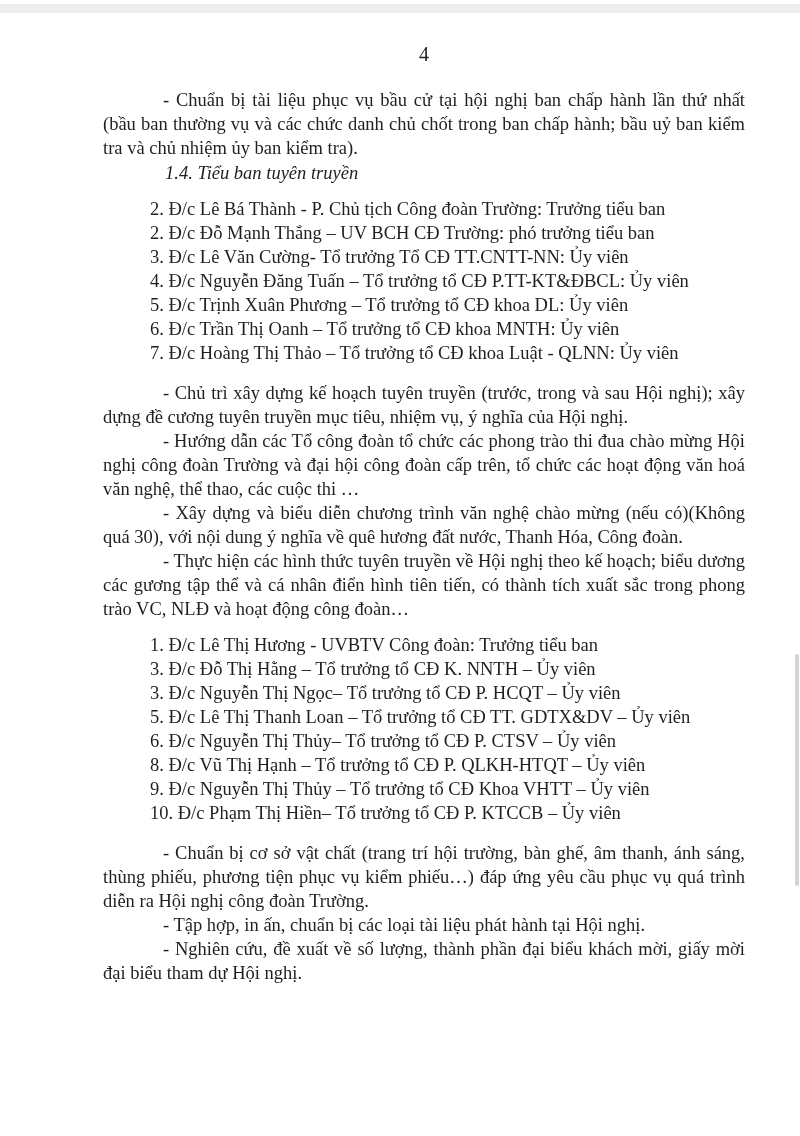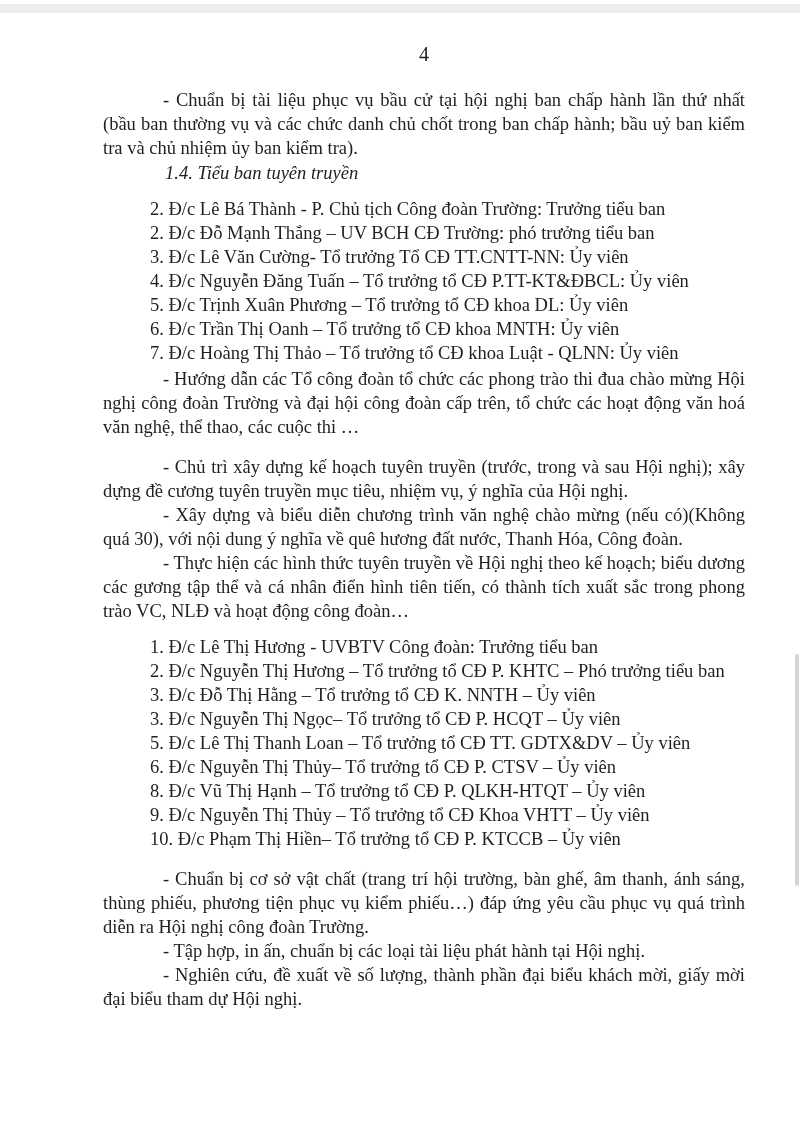--- a/index.html
+++ b/index.html
@@ -69,27 +69,26 @@
       <p class="heading">1.4. Tiểu ban tuyên truyền</p>
       <div class="list">
         <p class="list-item">2. Đ/c Lê Bá Thành - P. Chủ tịch Công đoàn Trường: Trưởng tiểu ban</p>
         <p class="list-item">2. Đ/c Đỗ Mạnh Thắng – UV BCH CĐ Trường: phó trưởng tiểu ban</p>
         <p class="list-item">3. Đ/c Lê Văn Cường- Tổ trưởng Tổ CĐ TT.CNTT-NN: Ủy viên</p>
         <p class="list-item">4. Đ/c Nguyễn Đăng Tuấn – Tổ trưởng tổ CĐ P.TT-KT&amp;ĐBCL: Ủy viên</p>
         <p class="list-item">5. Đ/c Trịnh Xuân Phương – Tổ trưởng tổ CĐ khoa DL: Ủy viên</p>
         <p class="list-item">6. Đ/c Trần Thị Oanh – Tổ trưởng tổ CĐ khoa MNTH: Ủy viên</p>
         <p class="list-item">7. Đ/c Hoàng Thị Thảo – Tổ trưởng tổ CĐ khoa Luật - QLNN: Ủy viên</p>
       </div>
+      <p class="para extra-gap">- Chủ trì xây dựng kế hoạch tuyên truyền (trước, trong và sau Hội nghị); xây dựng đề cương tuyên truyền mục tiêu, nhiệm vụ, ý nghĩa của Hội nghị.</p>
       <p class="para">- Hướng dẫn các Tổ công đoàn tổ chức các phong trào thi đua chào mừng Hội nghị công đoàn Trường và đại hội công đoàn cấp trên, tổ chức các hoạt động văn hoá văn nghệ, thể thao, các cuộc thi …</p>
-      <p class="para extra-gap">- Chủ trì xây dựng kế hoạch tuyên truyền (trước, trong và sau Hội nghị); xây dựng đề cương tuyên truyền mục tiêu, nhiệm vụ, ý nghĩa của Hội nghị.</p>
       <p class="para">- Xây dựng và biểu diễn chương trình văn nghệ chào mừng (nếu có)(Không quá 30), với nội dung ý nghĩa về quê hương đất nước, Thanh Hóa, Công đoàn.</p>
       <p class="para">- Thực hiện các hình thức tuyên truyền về Hội nghị theo kế hoạch; biểu dương các gương tập thể và cá nhân điển hình tiên tiến, có thành tích xuất sắc trong phong trào VC, NLĐ và hoạt động công đoàn…</p>
       <div class="list">
         <p class="list-item">1. Đ/c Lê Thị Hương - UVBTV Công đoàn: Trưởng tiểu ban</p>
-        <p class="list-item">2. Đ/c Nguyễn Thị Hương – Tổ trưởng tổ CĐ P. KHTC – Phó trưởng tiểu ban</p>
         <p class="list-item">3. Đ/c Đỗ Thị Hằng – Tổ trưởng tổ CĐ K. NNTH – Ủy viên</p>
         <p class="list-item">3. Đ/c Nguyễn Thị Ngọc– Tổ trưởng tổ CĐ P. HCQT – Ủy viên</p>
         <p class="list-item">5. Đ/c Lê Thị Thanh Loan – Tổ trưởng tổ CĐ TT. GDTX&amp;DV – Ủy viên</p>
         <p class="list-item">6. Đ/c Nguyễn Thị Thủy– Tổ trưởng tổ CĐ P. CTSV – Ủy viên</p>
         <p class="list-item">8. Đ/c Vũ Thị Hạnh – Tổ trưởng tổ CĐ P. QLKH-HTQT – Ủy viên</p>
         <p class="list-item">9. Đ/c Nguyễn Thị Thủy – Tổ trưởng tổ CĐ Khoa VHTT – Ủy viên</p>
         <p class="list-item">10. Đ/c Phạm Thị Hiền– Tổ trưởng tổ CĐ P. KTCCB – Ủy viên</p>
       </div>
       <p class="para extra-gap">- Chuẩn bị cơ sở vật chất (trang trí hội trường, bàn ghế, âm thanh, ánh sáng, thùng phiếu, phương tiện phục vụ kiểm phiếu…) đáp ứng yêu cầu phục vụ quá trình diễn ra Hội nghị công đoàn Trường.</p>
       <p class="para">- Tập hợp, in ấn, chuẩn bị các loại tài liệu phát hành tại Hội nghị.</p>

